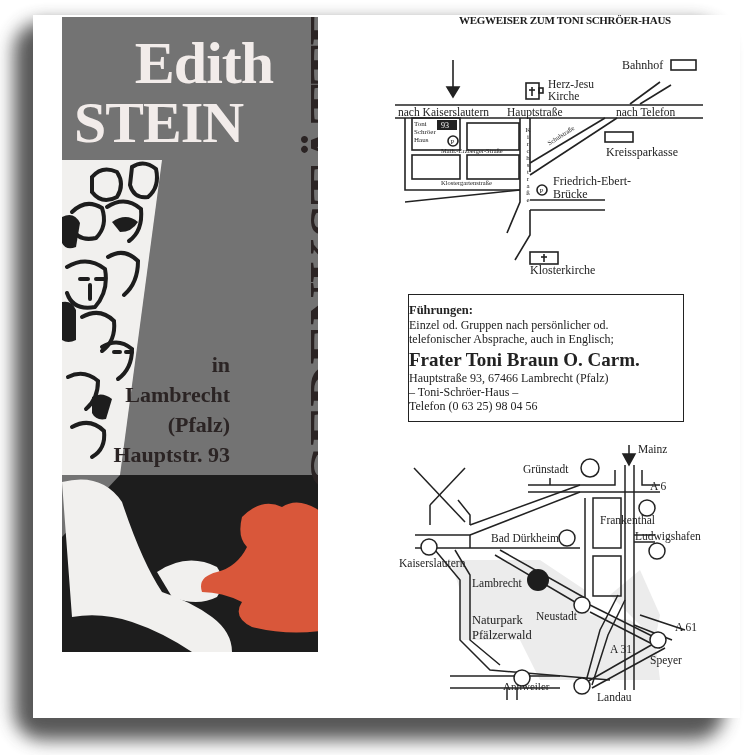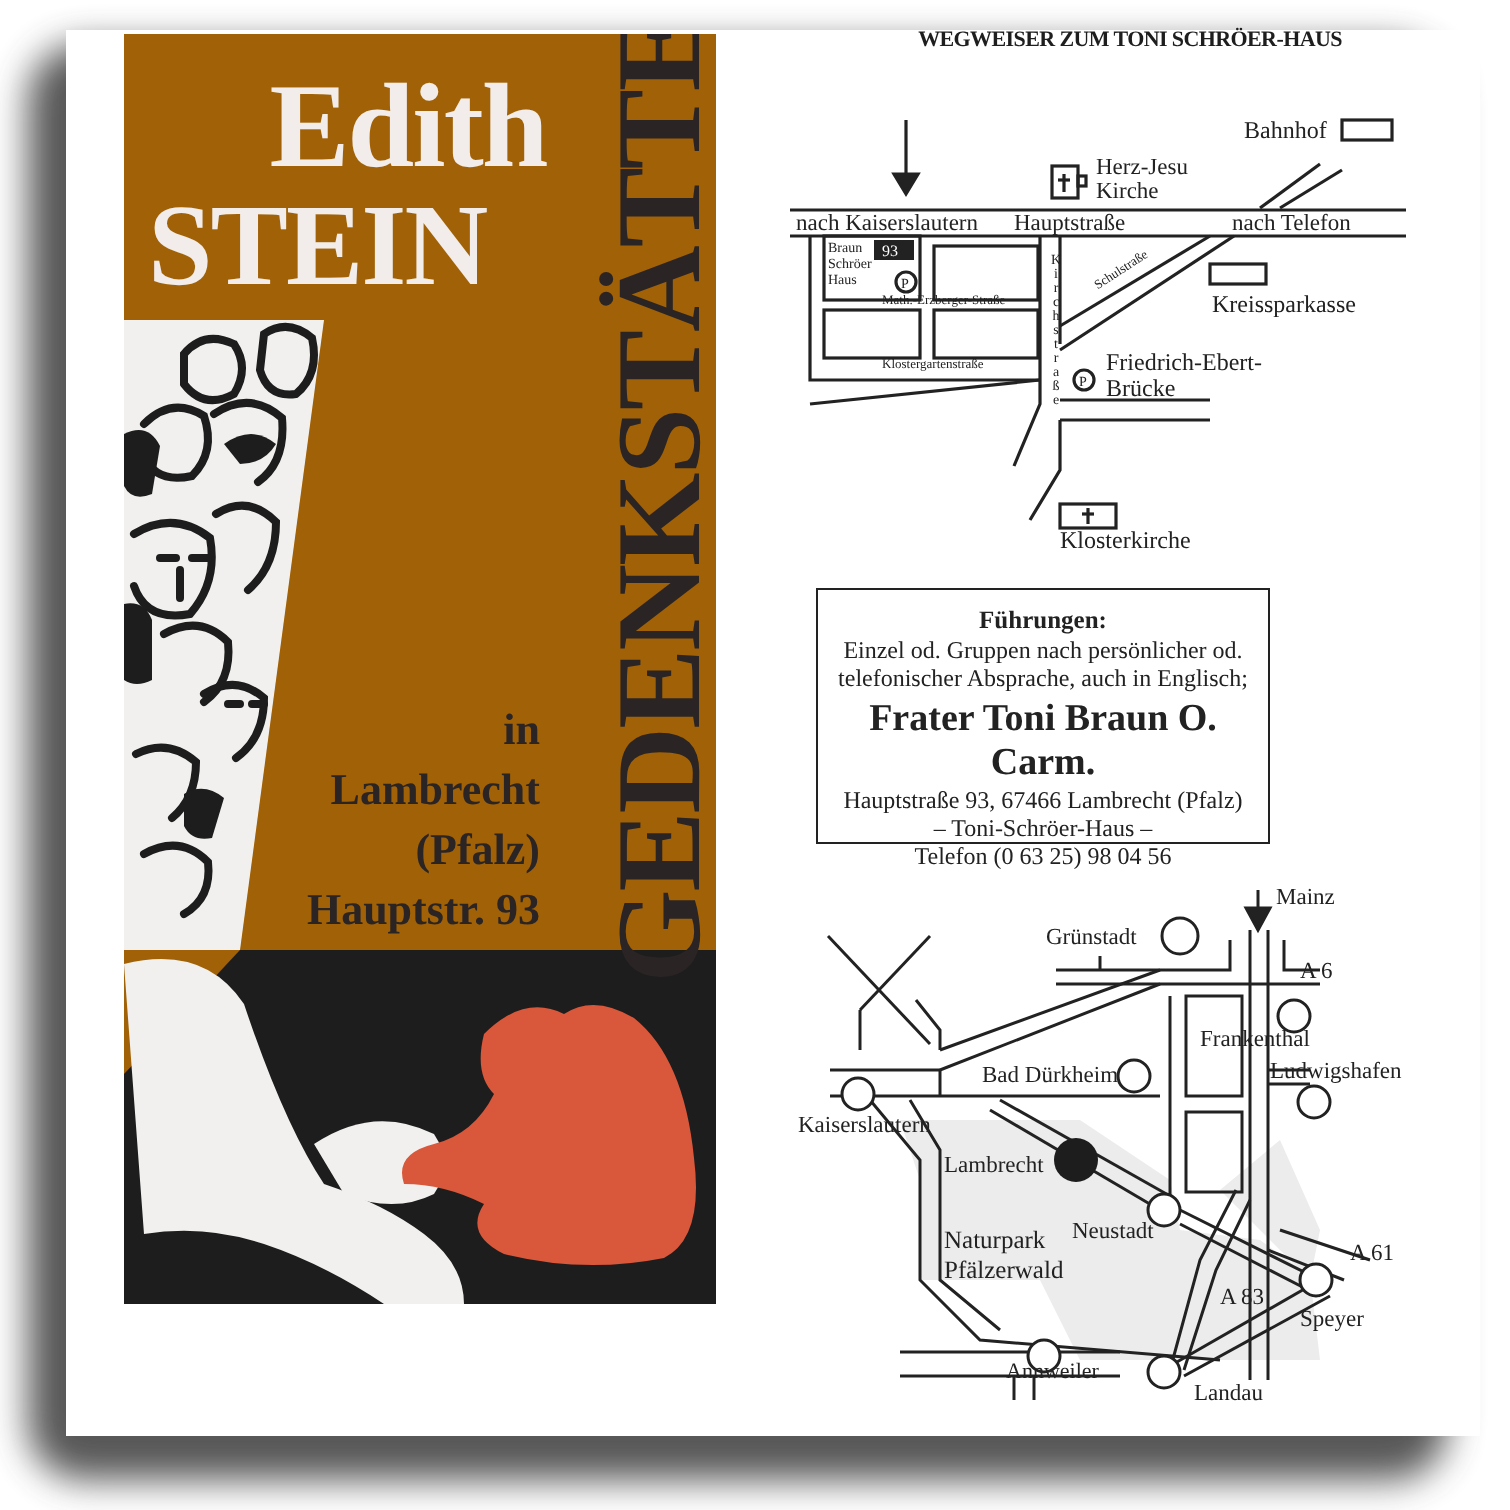--- a/index.html
+++ b/index.html
@@ -1,38 +1,38 @@
 <!DOCTYPE html>
 <html><head>
 <meta charset="utf-8">
 <style>
   html,body{margin:0;padding:0;background:#ffffff;}
   body{width:755px;height:755px;position:relative;overflow:hidden;font-family:"Liberation Serif",serif;}
   .shadow{position:absolute;left:14px;top:22px;width:710px;height:718px;border-radius:28px;
     background:#3a3a3a;filter:blur(9px);opacity:0.85;}
   .card{position:absolute;left:33px;top:15px;width:707px;height:703px;background:#fff;}
   
-  .cover{position:absolute;left:62px;top:17px;width:256px;height:635px;background:#a16207;overflow:hidden;padding-left:40px;}
+  .cover{position:absolute;left:62px;top:17px;width:256px;height:635px;background:#737373;overflow:hidden;}
   .cover svg{position:absolute;left:0;top:0;}
   .title-edith{position:absolute;left:62px;top:16px;width:160px;text-align:center;color:#f2ecea;
     font-family:"Liberation Serif",serif;font-weight:bold;font-size:60px;line-height:60px;letter-spacing:-1px;}
   .title-stein{position:absolute;left:12px;top:76px;width:218px;color:#f2ecea;
     font-family:"Liberation Serif",serif;font-weight:bold;font-size:58px;line-height:60px;letter-spacing:-1px;}
   .vertical{position:absolute;left:238px;top:12px;width:60px;height:440px;}
   .vertical span{position:absolute;left:50%;top:50%;transform:translate(-50%,-50%) rotate(-90deg);
     white-space:nowrap;font-family:"Liberation Serif",serif;font-weight:bold;font-size:60px;color:#2b2424;
     letter-spacing:-1px;transform-origin:center;display:block;}
   .loc{position:absolute;right:88px;text-align:right;color:#2b2424;font-family:"Liberation Serif",serif;
     font-weight:bold;font-size:22px;line-height:30px;}
   
   .heading{position:absolute;left:405px;top:14px;width:320px;text-align:center;font-family:"Liberation Serif",serif;
     font-weight:bold;font-size:11px;color:#1e1e1e;letter-spacing:-0.3px;}
   .maplbl{position:absolute;font-family:"Liberation Serif",serif;color:#222;white-space:nowrap;}
-  .infobox{position:absolute;left:408px;top:294px;width:227px;height:128px;border:1.5px solid #222;box-sizing:border-box;
-    text-align:center;font-family:"Liberation Serif",serif;color:#222;}
+  .infobox{position:absolute;left:408px;top:294px;width:276px;height:128px;border:1.5px solid #222;box-sizing:border-box;
+    font-family:"Liberation Serif",serif;color:#222;}
   .infobox .l1{font-weight:bold;font-size:12.5px;margin-top:8px;line-height:15px;}
   .infobox .l{font-size:12px;line-height:14px;}
   .infobox .big{font-weight:bold;font-size:19px;line-height:22px;margin-top:3px;}
 </style>
 </head>
 <body>
 
 <div class="shadow"></div>
 <div class="card"></div>
 
@@ -131,21 +131,21 @@
   <text x="55.5" y="89" font-size="7" fill="#222" font-family="Liberation Serif,serif">P</text>
   <text x="144.5" y="138" font-size="7" fill="#222" font-family="Liberation Serif,serif">P</text>
 </svg>
 
 <div class="maplbl" style="left:622px;top:58px;font-size:12px">Bahnhof</div>
 <div class="maplbl" style="left:548px;top:78px;font-size:11.5px">Herz-Jesu</div>
 <div class="maplbl" style="left:548px;top:90px;font-size:11.5px">Kirche</div>
 <div class="maplbl" style="left:398px;top:106px;font-size:11.5px">nach Kaiserslautern</div>
 <div class="maplbl" style="left:507px;top:106px;font-size:11.5px">Hauptstraße</div>
 <div class="maplbl" style="left:616px;top:106px;font-size:11.5px">nach Telefon</div>
-<div class="maplbl" style="left:414px;top:120px;font-size:7px;line-height:8px">Braun</div>
+<div class="maplbl" style="left:414px;top:120px;font-size:7px;line-height:8px">Toni</div>
 <div class="maplbl" style="left:414px;top:128px;font-size:7px;line-height:8px">Schröer</div>
 <div class="maplbl" style="left:414px;top:136px;font-size:7px;line-height:8px">Haus</div>
 <div class="maplbl" style="left:441px;top:147px;font-size:6.5px">Math.-Erzberger-Straße</div>
 <div class="maplbl" style="left:441px;top:179px;font-size:6.5px">Klostergartenstraße</div>
 <div class="maplbl" style="left:524px;top:126px;font-size:7px;writing-mode:vertical-rl;text-orientation:upright;letter-spacing:-1px">Kirchstraße</div>
 <div class="maplbl" style="left:548px;top:140px;font-size:6.5px;transform:rotate(-33deg);transform-origin:left">Schulstraße</div>
 <div class="maplbl" style="left:606px;top:145px;font-size:12px">Kreissparkasse</div>
 <div class="maplbl" style="left:553px;top:174px;font-size:12px">Friedrich-Ebert-</div>
 <div class="maplbl" style="left:553px;top:187px;font-size:12px">Brücke</div>
 <div class="maplbl" style="left:530px;top:263px;font-size:12px">Klosterkirche</div>
@@ -234,16 +234,16 @@
 <div class="maplbl" style="left:650px;top:480px;font-size:11.5px">A 6</div>
 <div class="maplbl" style="left:600px;top:514px;font-size:11.5px">Frankenthal</div>
 <div class="maplbl" style="left:635px;top:530px;font-size:11.5px">Ludwigshafen</div>
 <div class="maplbl" style="left:491px;top:532px;font-size:11.5px">Bad Dürkheim</div>
 <div class="maplbl" style="left:399px;top:557px;font-size:11.5px">Kaiserslautern</div>
 <div class="maplbl" style="left:472px;top:577px;font-size:11.5px">Lambrecht</div>
 <div class="maplbl" style="left:536px;top:610px;font-size:11.5px">Neustadt</div>
 <div class="maplbl" style="left:472px;top:613px;font-size:12.5px">Naturpark</div>
 <div class="maplbl" style="left:472px;top:628px;font-size:12.5px">Pfälzerwald</div>
 <div class="maplbl" style="left:675px;top:621px;font-size:11.5px">A 61</div>
-<div class="maplbl" style="left:610px;top:643px;font-size:11.5px">A 83</div>
+<div class="maplbl" style="left:610px;top:643px;font-size:11.5px">A 31</div>
 <div class="maplbl" style="left:650px;top:654px;font-size:11.5px">Speyer</div>
 <div class="maplbl" style="left:503px;top:680px;font-size:11px">Annweiler</div>
 <div class="maplbl" style="left:597px;top:691px;font-size:11.5px">Landau</div>
 
 </body></html>

